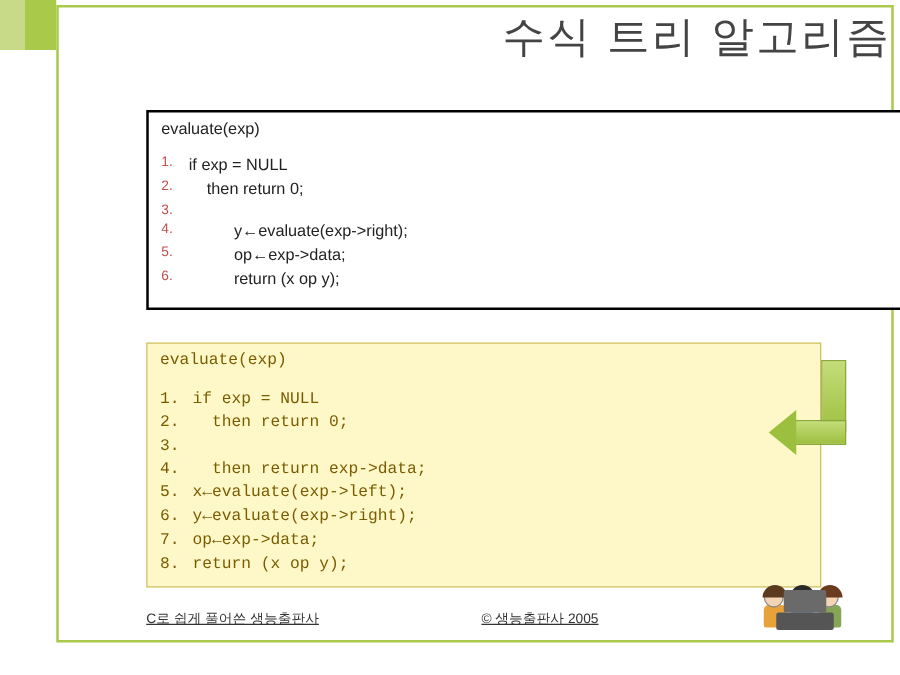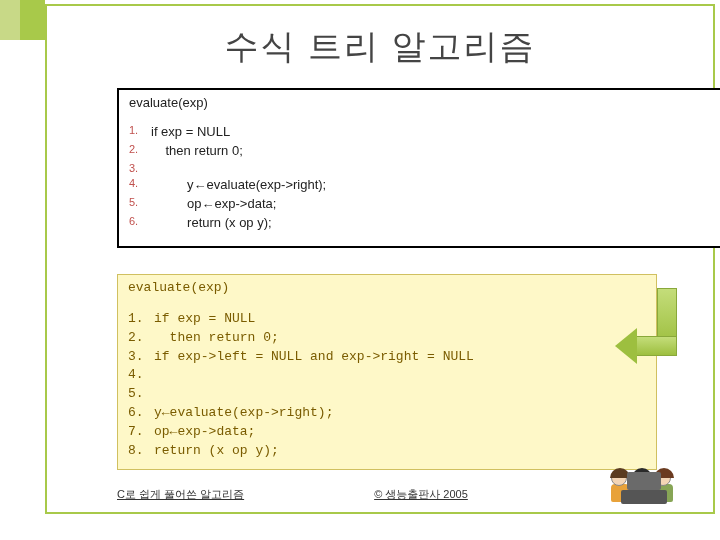--- a/index.html
+++ b/index.html
@@ -27,24 +27,24 @@
     background: #a8c94a;
   }
   .top-band2 {
     position: absolute;
     left: 0; top: 0;
     width: 20px; height: 40px;
     background: #c8d987;
   }
   .title {
     position: absolute;
-    top: 18px;
+    top: 1px;
     left: 0;
     width: 100%;
-    text-align: center;
+    text-align: right;
     font-size: 34px;
     letter-spacing: 2px;
     color: #444;
     font-weight: 400;
   }
   .box1 {
     position: absolute;
     left: 70px;
     top: 82px;
     width: 608px;
@@ -218,27 +218,28 @@
       <div>
           <span class="ln">1.</span>
           <span class="tx">if exp = NULL</span>
         </div>
       <div>
           <span class="ln">2.</span>
           <span class="tx">  then return 0;</span>
         </div>
       <div>
           <span class="ln">3.</span>
-          <span class="tx">if exp-&gt;left = NULL and exp-&gt;right = NULL</span>
         </div>
       <div>
           <span class="ln">4.</span>
+          <span class="tx">  then return exp-&gt;data;</span>
         </div>
       <div>
           <span class="ln">5.</span>
+          <span class="tx">x←evaluate(exp-&gt;left);</span>
         </div>
       <div>
           <span class="ln">6.</span>
           <span class="tx">y←evaluate(exp-&gt;right);</span>
         </div>
       <div>
           <span class="ln">7.</span>
           <span class="tx">op←exp-&gt;data;</span>
         </div>
       <div>
@@ -248,21 +249,21 @@
     </div>
   </div>
 
   <div class="compound-arrow">
     <div class="ca-vert"></div>
     <div class="ca-horiz"></div>
     <div class="ca-tip"></div>
   </div>
 
   <div class="footer">
-    <span>C로 쉽게 풀어쓴 알고리즘</span>
+    <span>C로 쉽게 풀어쓴 생능출판사</span>
     <span>© 생능출판사 2005</span>
   </div>
 
   <div class="kids">
     <div class="kid k1">
         <div class="head">
           <div class="hair"></div>
         </div>
         <div class="body"></div>
       </div>

